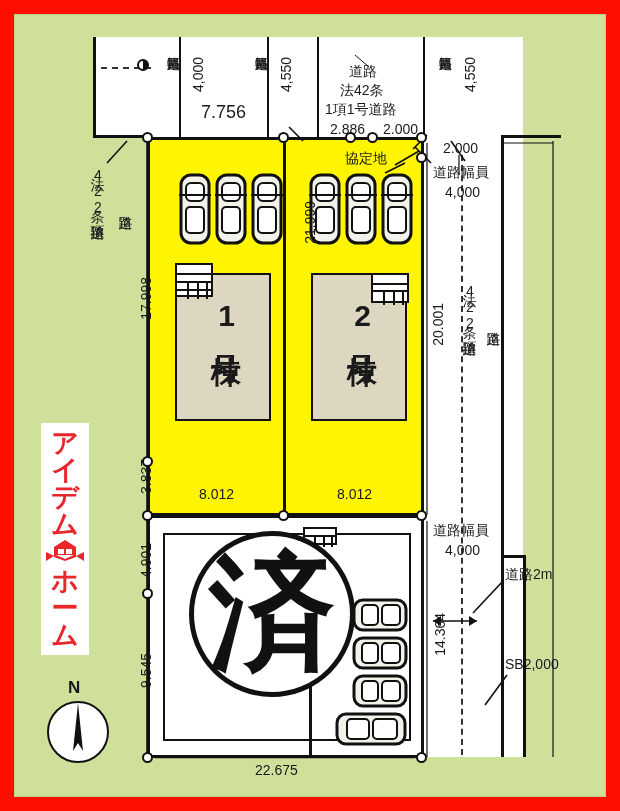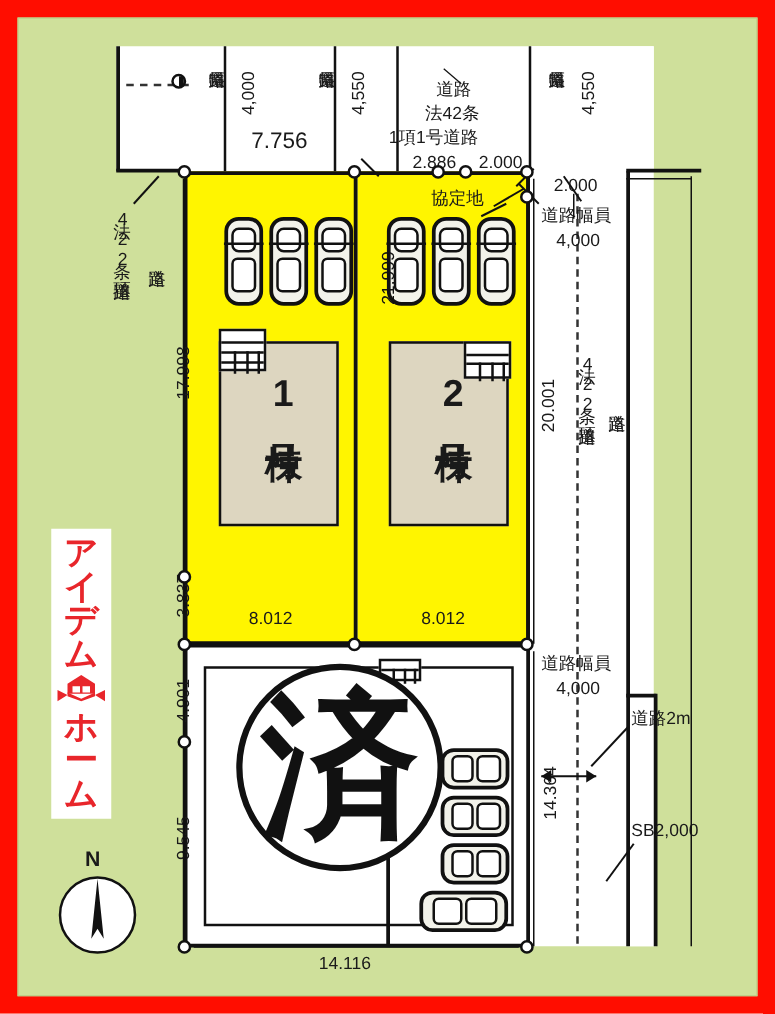--- a/index.html
+++ b/index.html
@@ -258,21 +258,21 @@
 
     <div class="abs vert txt" style="left:152px; top:32px; font-size:13px;">道路幅員</div>
     <div class="abs vertnum txt" style="left:176px; top:42px; font-size:14px;">4,000</div>
     <div class="abs txt" style="left:186px; top:88px; font-size:18px;">7.756</div>
 
     <div class="abs vert txt" style="left:240px; top:32px; font-size:13px;">道路幅員</div>
     <div class="abs vertnum txt" style="left:264px; top:42px; font-size:14px;">4,550</div>
 
     <div class="abs txt" style="left:322px; top:49px; font-size:14px;margin-left:12px;">道路</div>
     <div class="abs txt" style="left:325px; top:68px; font-size:14px;">法42条</div>
-    <div class="abs txt" style="left:296px; top:87px; font-size:14px;">1項1号道路</div>
+    <div class="abs txt" style="left:310px; top:87px; font-size:14px;">1項1号道路</div>
     <div class="abs txt" style="left:315px; top:107px; font-size:14px;">2.886</div>
     <div class="abs txt" style="left:368px; top:107px; font-size:14px;">2.000</div>
 
     <div class="abs vert txt" style="left:424px; top:32px; font-size:13px;">道路幅員</div>
     <div class="abs vertnum txt" style="left:448px; top:42px; font-size:14px;">4,550</div>
     <div class="abs txt" style="left:428px; top:126px; font-size:14px;">2.000</div>
 
     <div class="abs txt" style="left:330px; top:136px; font-size:14px;">協定地</div>
 
     <div class="abs vert txt" style="left:76px; top:152px; font-size:14px;">法42条2項道路</div>
@@ -293,21 +293,21 @@
     <div class="abs txt" style="left:418px; top:508px; font-size:14px;">道路幅員</div>
     <div class="abs txt" style="left:430px; top:528px; font-size:14px;">4,000</div>
     <div class="abs vertnum txt" style="left:418px; top:598px; font-size:14px;">14.364</div>
 
     <div class="abs txt" style="left:490px; top:552px; font-size:14px;">道路2m</div>
     <div class="abs txt" style="left:490px; top:642px; font-size:14px;">SB2,000</div>
 
     <div class="abs txt" style="left:184px; top:472px; font-size:14px;">8.012</div>
     <div class="abs txt" style="left:322px; top:472px; font-size:14px;">8.012</div>
 
-    <div class="abs txt" style="left:240px; top:748px; font-size:14px;">14.116</div>
+    <div class="abs txt" style="left:240px; top:748px; font-size:14px;">22.675</div>
 
     <svg class="abs" style="left:0; top:0;" width="592" height="783">
       <line x1="92" y1="148" x2="112" y2="126" stroke="#111" stroke-width="1.6"></line>
       <line x1="404" y1="136" x2="380" y2="150" stroke="#111" stroke-width="1.6"></line>
       <line x1="390" y1="148" x2="370" y2="158" stroke="#111" stroke-width="1.6"></line>
       <line x1="412" y1="120" x2="398" y2="134" stroke="#111" stroke-width="1.6"></line>
       <line x1="416" y1="148" x2="400" y2="132" stroke="#111" stroke-width="1.6"></line>
       <line x1="450" y1="146" x2="436" y2="126" stroke="#111" stroke-width="1.6"></line>
       <line x1="288" y1="126" x2="274" y2="112" stroke="#111" stroke-width="1.6"></line>
       <line x1="340" y1="40" x2="354" y2="52" stroke="#111" stroke-width="1.0"></line>

